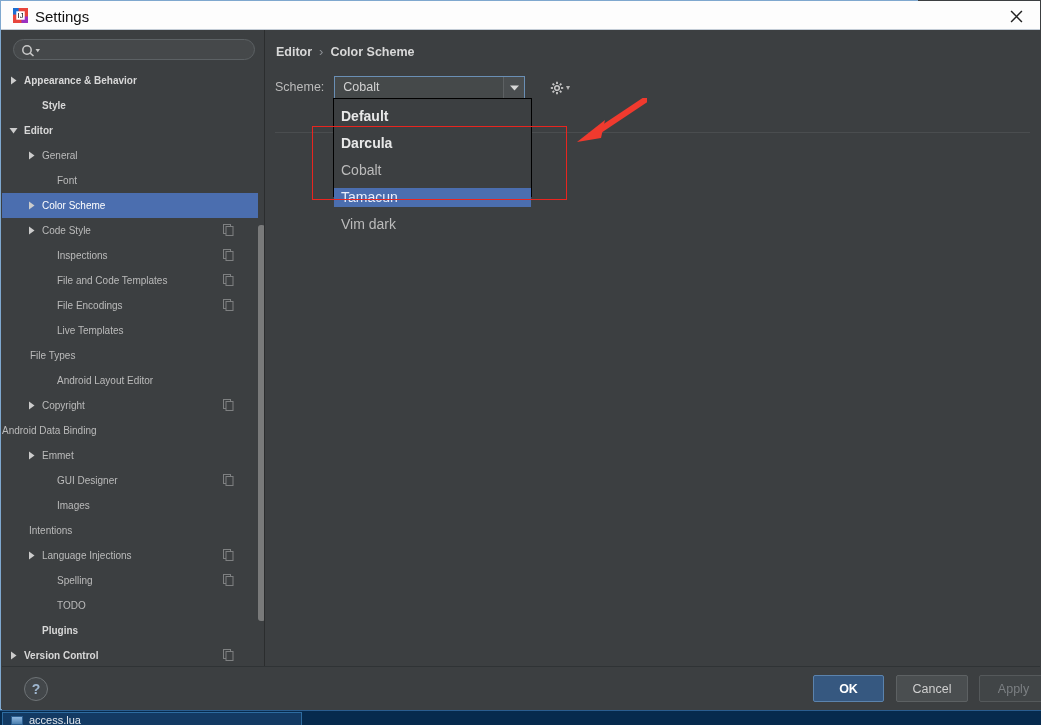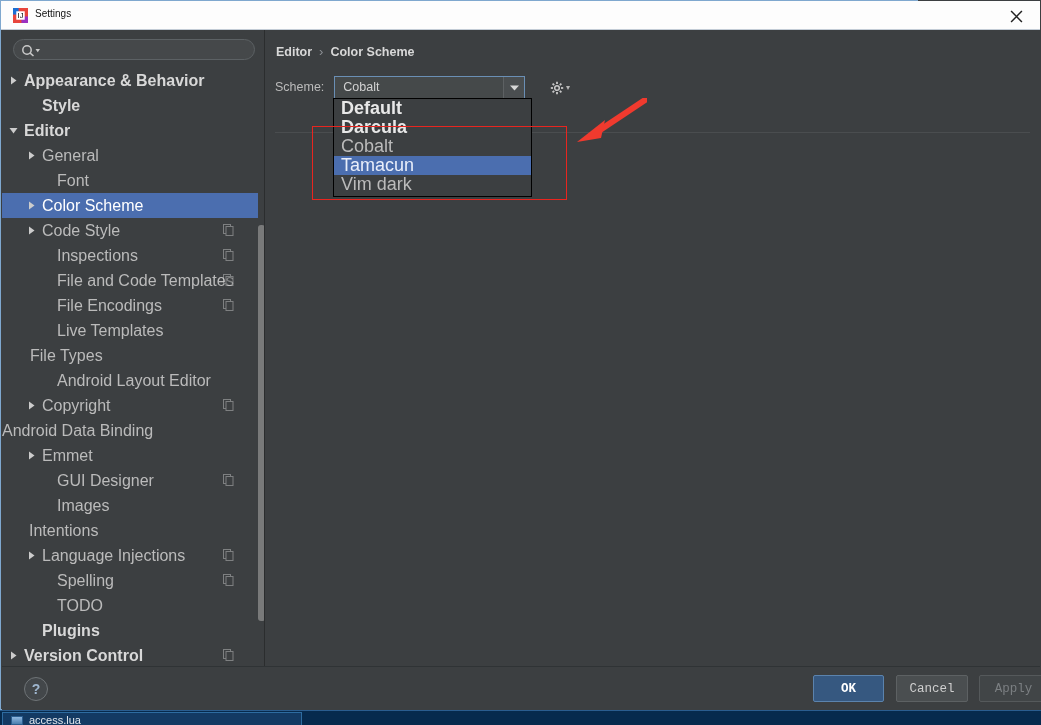--- a/index.html
+++ b/index.html
@@ -28,39 +28,39 @@
      background:linear-gradient(#8fb7e0,#4b7fae); border:1px solid #2a5d8f; }
   .task-box { position:absolute; left:2px; top:1px; width:300px; height:28px;
      background:#133a63; border:1px solid #2e6ca0; }
 
   
   .dialog { position:absolute; left:0; top:0; width:918px; height:710px;
      background:#3c3f41; border:1px solid #7fa8cf; }
   .titlebar { position:absolute; left:0; top:0; width:1039px; height:29px;
      background:#fdfdfd; border-bottom:1px solid #c3ccd6; }
   .title-icon { position:absolute; left:12px; top:7px; width:15px; height:15px; }
-  .title-text { position:absolute; left:34px; top:7px; font-size:10px; color:#111; }
+  .title-text { position:absolute; left:34px; top:7px; font-size:15px; color:#111; }
   .title-close { position:absolute; right:6px; top:4px; width:36px; height:22px;
      display:flex; align-items:center; justify-content:center; cursor:default; }
   .title-close svg { width:13px; height:13px; }
 
   
   .sidebar { position:absolute; left:1px; top:29px; width:262px; height:636px;
      background:#3c3f41; overflow:hidden; }
   .search-wrap { position:absolute; left:11px; top:9px; width:242px; height:21px; }
   .search-box { width:242px; height:21px; background:#45484a;
      border:1px solid #5c6164; border-radius:11px; }
   .search-icon { position:absolute; left:8px; top:4px; width:22px; height:13px; }
   .search-input { position:absolute; left:32px; top:2px; width:200px; height:17px;
      background:transparent; border:0; outline:none; color:#bbbbbb; font-size:12px;
      font-family:"Liberation Sans", sans-serif; }
 
   .tree { position:absolute; left:0; top:38px; width:262px; height:598px; }
   .tree-row { position:relative; height:25px; display:flex; align-items:center;
-     color:#bbbbbb; font-size:16px; white-space:nowrap; }
+     color:#bbbbbb; font-size:10px; white-space:nowrap; }
   .tree-row.sel { background:#4b6eaf; color:#ffffff; }
   .tree-row.bold { color:#d8d8d8; font-weight:bold; }
   .tree-arrow { position:absolute; width:11px; height:11px; }
   .tree-arrow svg { width:11px; height:11px; display:block; }
   .tree-label { display:block; }
   .copy-icon { position:absolute; right:30px; top:6px; width:11px; height:12px; opacity:.45; }
   .copy-icon svg { width:11px; height:12px; display:block; }
 
   .side-scrollbar { position:absolute; left:256px; top:195px; width:7px; height:396px;
      background:#9a9a9a; border-radius:3px; opacity:.65; }
@@ -88,39 +88,39 @@
      display:flex; align-items:center; }
   .gear svg { width:14px; height:14px; }
   .gear-caret { margin-left:2px; color:#b6b6b6; font-size:8px; }
 
   .hr-main { position:absolute; left:10px; top:102px; width:755px; height:1px; background:#4a4d4f; }
 
   
   .dropdown { position:absolute; left:332px; top:97px; width:199px; height:99px;
      background:#3c3f41; border:1px solid #000000; z-index:30; }
   .dd-item { height:19px; line-height:19px; padding-left:7px;
-     font-size:18px; color:#bbbbbb; white-space:nowrap; }
+     font-size:14px; color:#bbbbbb; white-space:nowrap;margin-top:8px; }
   .dd-item.strong { color:#e8e8e8; font-weight:bold; }
   .dd-item.sel { background:#4b6eaf; color:#e9eefa; }
 
   
   .anno-rect { position:absolute; left:312px; top:126px; width:255px; height:74px;
      border:1.5px solid #e8251f; z-index:40; }
   .anno-arrow { position:absolute; left:575px; top:98px; width:72px; height:48px; z-index:41; }
 
   
   .footer { position:absolute; left:1px; top:665px; width:1038px; height:44px; background:#3c3f41; }
   .footer-sep { position:absolute; left:0; top:0; width:1038px; height:1px; background:#2f3335; }
   .help-btn { position:absolute; left:22px; top:11px; width:24px; height:24px;
      border-radius:50%; border:1px solid #6f7477; background:#43474a;
      color:#9fb6cf; font-size:14px; font-weight:bold; display:flex;
      align-items:center; justify-content:center; }
   .btn { position:absolute; top:9px; height:27px; font-size:12.5px;
      border-radius:2px; display:flex; align-items:center; justify-content:center;
-     font-family:Liberation Mono, monospace; }
+     font-family:Liberation Sans, sans-serif; }
   .btn-ok { right:156px; width:71px; background:#365880; border:1px solid #5b83ad;
      color:#ffffff; font-weight:bold; }
   .btn-cancel { right:72px; width:72px; background:#4a4e50; border:1px solid #5d6163; color:#cfcfcf; }
   .btn-apply { right:-8px; width:69px; background:#414547; border:1px solid #55595b; color:#7b7f82; }
   .btn-holder { position:absolute; right:0; top:0; width:300px; height:44px; }
 </style>
 </head>
 <body>
 
 <div id="root">

